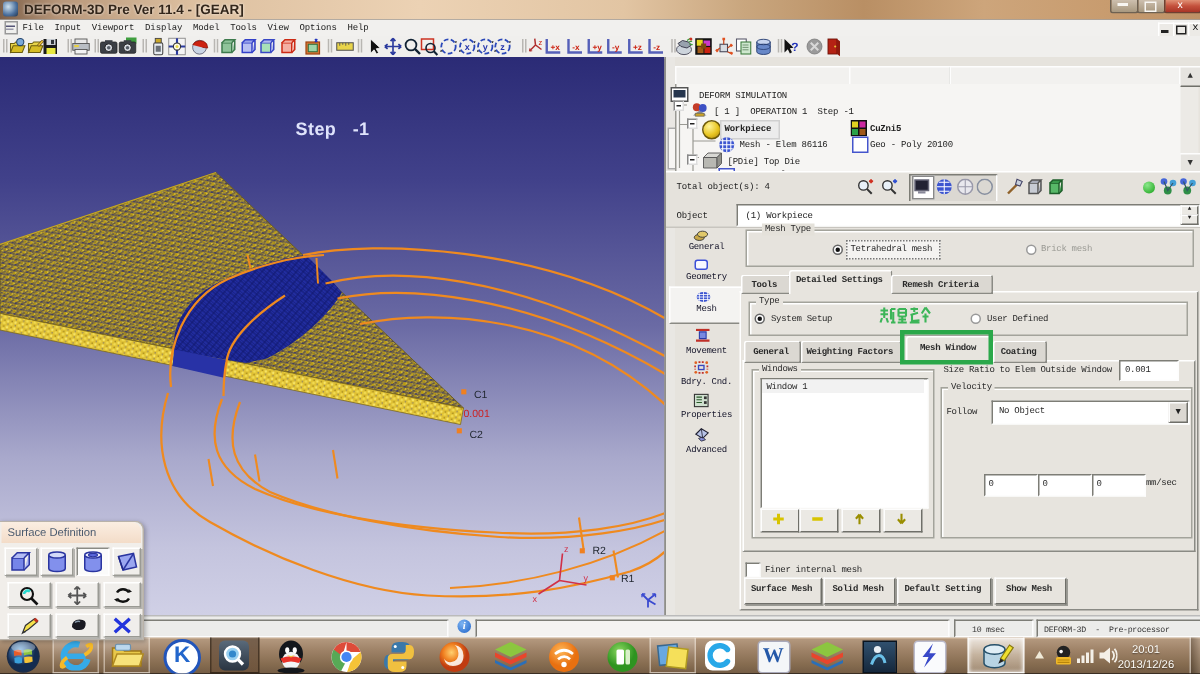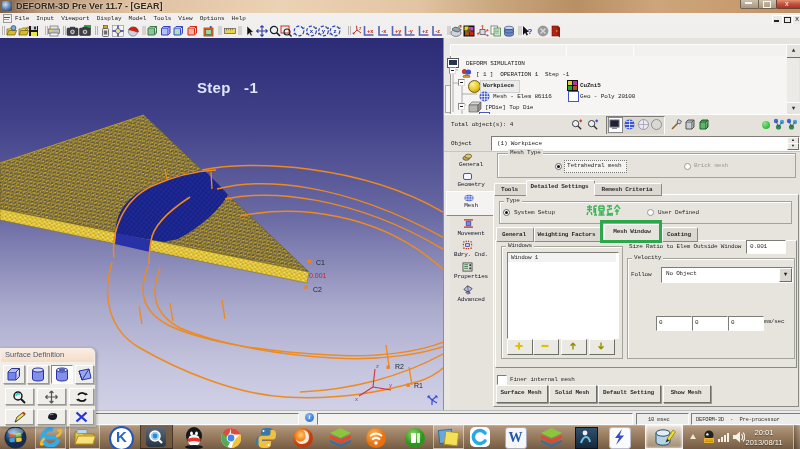--- a/index.html
+++ b/index.html
@@ -6,21 +6,21 @@
 .t6{font-size:6px;line-height:8px;color:#2a2a2a;letter-spacing:-0.2px;}
 .t65{font-size:6px;line-height:9px;color:#222;letter-spacing:-0.15px;}
 .sun{border:1px solid;border-color:#7d7d76 #fdfdfd #fdfdfd #7d7d76;background:#fff;}
 .rai{border:1px solid;border-color:#fdfdfd #6f6f69 #6f6f69 #fdfdfd;background:#ebe9e4;}
 .gb{border:1px solid #a3a39b;box-shadow:inset 1px 1px 0 #fff;}
 .gl{background:#e4e1da;padding:0 2px;}
 </style></head><body>
 
 <div class="ab" id="titlebar" style="left:0;top:0;width:800px;height:13px;background:linear-gradient(90deg,#7d6049 0%,#b8977a 5%,#ddc0a0 16%,#ecd2b4 35%,#e2c5a3 52%,#c9a67e 62%,#b98f64 72%,#cda57b 82%,#c89c6f 92%,#bd9166 100%);">
 <div class="ab" style="left:2px;top:1px;width:10px;height:10px;background:radial-gradient(circle at 35% 35%,#cfe2ee,#4a6f9c 60%,#23354e);border-radius:2px;"></div>
-<div class="ab" style="left:16px;top:1px;font-family:'Liberation Sans',sans-serif;font-size:9px;font-weight:bold;color:#33261a;text-shadow:0 0 2px rgba(255,255,255,.8);">DEFORM-3D Pre Ver 11.7 - [GEAR]</div>
+<div class="ab" style="left:16px;top:1px;font-family:'Liberation Sans',sans-serif;font-size:9px;font-weight:bold;color:#33261a;text-shadow:0 0 2px rgba(255,255,255,.8);">DEFORM-3D Pre Ver 11.4 - [GEAR]</div>
 <div class="ab" style="left:740px;top:0;width:17px;height:8px;background:linear-gradient(#cdbfae,#a8987f);border:1px solid #6e6152;border-top:0;border-radius:0 0 2px 2px;"></div>
 <div class="ab" style="left:745px;top:2px;width:7px;height:2px;background:#f8f6f2;"></div>
 <div class="ab" style="left:758px;top:0;width:17px;height:8px;background:linear-gradient(#cdbfae,#a8987f);border:1px solid #6e6152;border-top:0;border-radius:0 0 2px 2px;"></div>
 <div class="ab" style="left:763px;top:1px;width:6px;height:5px;border:1px solid #f8f6f2;"></div>
 <div class="ab" style="left:776px;top:0;width:23px;height:8px;background:linear-gradient(#e09175,#c4513c 50%,#a93527);border:1px solid #6e4032;border-top:0;border-radius:0 0 2px 2px;"></div>
 <div class="ab" style="left:785px;top:1px;color:#fff;font-size:7px;line-height:6px;font-family:'Liberation Sans',sans-serif;">x</div>
 </div>
 
 <div class="ab" id="menubar" style="left:0;top:13px;width:800px;height:11px;background:#f1f0ee;border-bottom:1px solid #d8d6d2;">
 <div class="ab" style="left:3px;top:1px;width:9px;height:9px;border:1px solid #999;background:#f0f0ee;box-sizing:border-box;"></div>
@@ -290,21 +290,21 @@
     <text x="414" y="388" font-size="7" fill="#222831" font-family="Liberation Sans">R1</text>
     <path d="M373,387 L375,369 M373,387 L359,396 M373,387 L391,390" fill="none" stroke="#d03048" stroke-width="1.1"></path>
     <text x="376" y="368" font-size="6" fill="#d03048" font-family="Liberation Sans">z</text>
     <text x="355" y="401" font-size="6" fill="#d03048" font-family="Liberation Sans">x</text>
     <text x="389" y="387" font-size="6" fill="#d03048" font-family="Liberation Sans">y</text>
     <g transform="translate(427,394)" stroke="#3a4ad0" stroke-width="1.2" fill="none">
       <path d="M5,6 L1,2 M5,6 L10,2 M5,6 L5,11 M5,6 L10,9"></path>
       <path d="M1,2 l0,2.2 M1,2 l2.2,0 M10,2 l-2.2,0 M10,2 l0,2.2" stroke-width="0.9"></path>
     </g>
   </svg>
-<div class="ab" style="left:197px;top:79px;font-family:'Liberation Sans',sans-serif;font-size:15px;font-weight:bold;color:#dfe3fb;letter-spacing:.3px;">Step&nbsp;&nbsp;&nbsp;-1</div>
+<div class="ab" style="left:197px;top:79px;font-family:'Liberation Sans',sans-serif;font-size:12px;font-weight:bold;color:#dfe3fb;letter-spacing:.3px;">Step&nbsp;&nbsp;&nbsp;-1</div>
 
 <div class="ab" style="left:443px;top:38px;width:7px;height:372px;background:#e9e7e3;border-left:1px solid #8f8f89;"></div>
 <div class="ab" style="left:445px;top:85px;width:4px;height:26px;background:#f6f5f3;border:1px solid #aaa;"></div>
 
 <div class="ab" id="panel" style="left:450px;top:38px;width:350px;height:372px;background:#e6e3dd;"></div>
 <div id="panelcontent">
     <div class="ab rai" style="left:450px;top:44px;width:115px;height:12px;background:#f2f1ef;"></div>
     <div class="ab rai" style="left:566px;top:44px;width:66px;height:12px;background:#f2f1ef;"></div>
     <div class="ab rai" style="left:633px;top:44px;width:152px;height:12px;background:#f2f1ef;"></div>
     <div class="ab" style="left:786px;top:44px;width:13px;height:70px;background:#eceae6;"></div>
@@ -734,21 +734,21 @@
         <rect x="3" y="5" width="2" height="5"></rect>
         <rect x="6" y="3" width="2" height="7"></rect>
         <rect x="9" y="1" width="2" height="9"></rect>
       </g>
     </svg>
     <svg class="ab" style="left:732px;top:431px;" width="13" height="12" viewBox="0 0 13 12">
       <path d="M1,4 h3 l4,-3.4 v10.8 L4,8 H1 Z" fill="#f4f0e8"></path>
       <path d="M9.5,3 q2.4,3 0,6 M11,1.5 q3.6,4.5 0,9" stroke="#f4f0e8" stroke-width="1.2" fill="none"></path>
     </svg>
     <div class="ab" style="left:744px;top:428px;width:40px;text-align:center;font-family:'Liberation Sans',sans-serif;font-size:7.5px;color:#fdfcf8;text-shadow:0 1px 1px rgba(0,0,0,.5);">20:01</div>
-    <div class="ab" style="left:738px;top:438px;width:52px;text-align:center;font-family:'Liberation Sans',sans-serif;font-size:7.5px;color:#fdfcf8;text-shadow:0 1px 1px rgba(0,0,0,.5);">2013/08/11</div>
+    <div class="ab" style="left:738px;top:438px;width:52px;text-align:center;font-family:'Liberation Sans',sans-serif;font-size:7.5px;color:#fdfcf8;text-shadow:0 1px 1px rgba(0,0,0,.5);">2013/12/26</div>
     <div class="ab" style="left:793px;top:425px;width:7px;height:24px;background:linear-gradient(90deg,rgba(0,0,0,.25),rgba(255,255,255,.15));border-left:1px solid rgba(255,255,255,.4);"></div>
   </div>
 
 <div class="ab" id="palette" style="left:0;top:347px;width:95px;height:78px;background:#f1eeea;border:1px solid #b9b2a9;border-left:0;border-radius:0 6px 0 0;box-shadow:1px 1px 3px rgba(0,0,0,.25);"></div>
 <div id="palettecontent">
     <div class="ab" style="left:1px;top:348px;width:93px;height:14px;background:linear-gradient(180deg,#fbeee2,#f3dcc8);border-radius:0 6px 0 0;"></div>
     <div class="ab" style="left:5px;top:350px;font-family:'Liberation Sans',sans-serif;font-size:7.5px;color:#4a5a6e;">Surface Definition</div>
     <div class="ab" style="left:3px;top:365px;width:22px;height:19px;background:#f0eeeb;border:1px solid;border-color:#fff #9a9a94 #9a9a94 #fff;box-sizing:border-box;box-shadow:1px 1px 0 rgba(120,120,115,.5);"></div>
     <div class="ab" style="left:27px;top:365px;width:22px;height:19px;background:#f0eeeb;border:1px solid;border-color:#fff #9a9a94 #9a9a94 #fff;box-sizing:border-box;box-shadow:1px 1px 0 rgba(120,120,115,.5);"></div>
     <div class="ab" style="left:51px;top:365px;width:22px;height:19px;background:#fbfbfa;border:1px solid;border-color:#8a8a84 #fff #fff #8a8a84;box-sizing:border-box;"></div>

